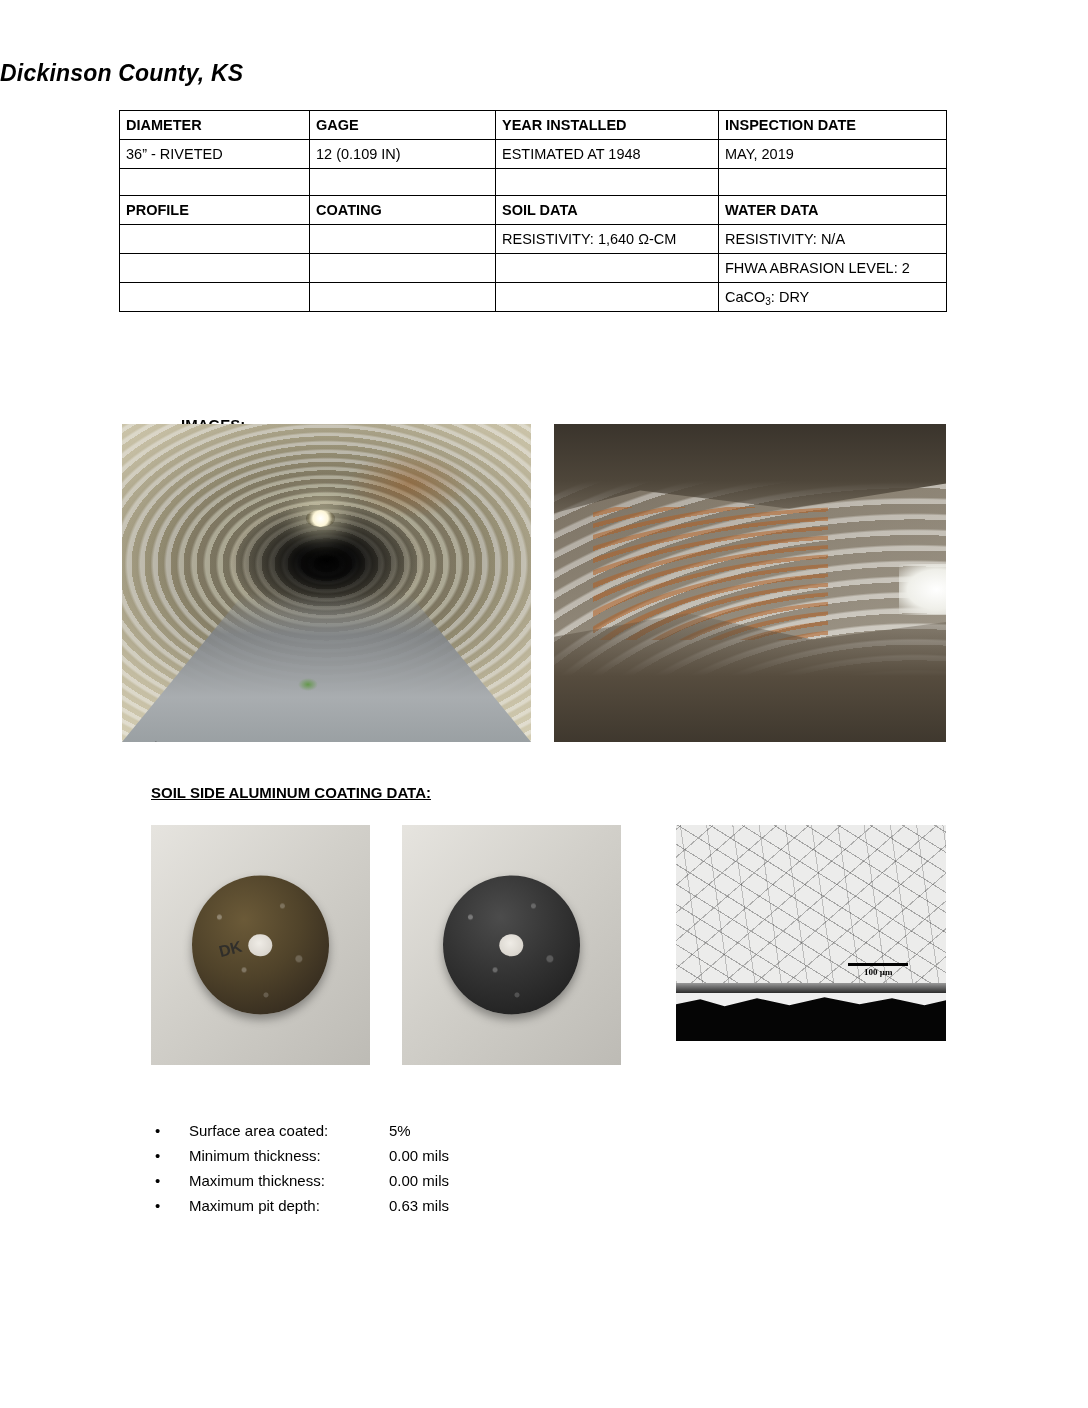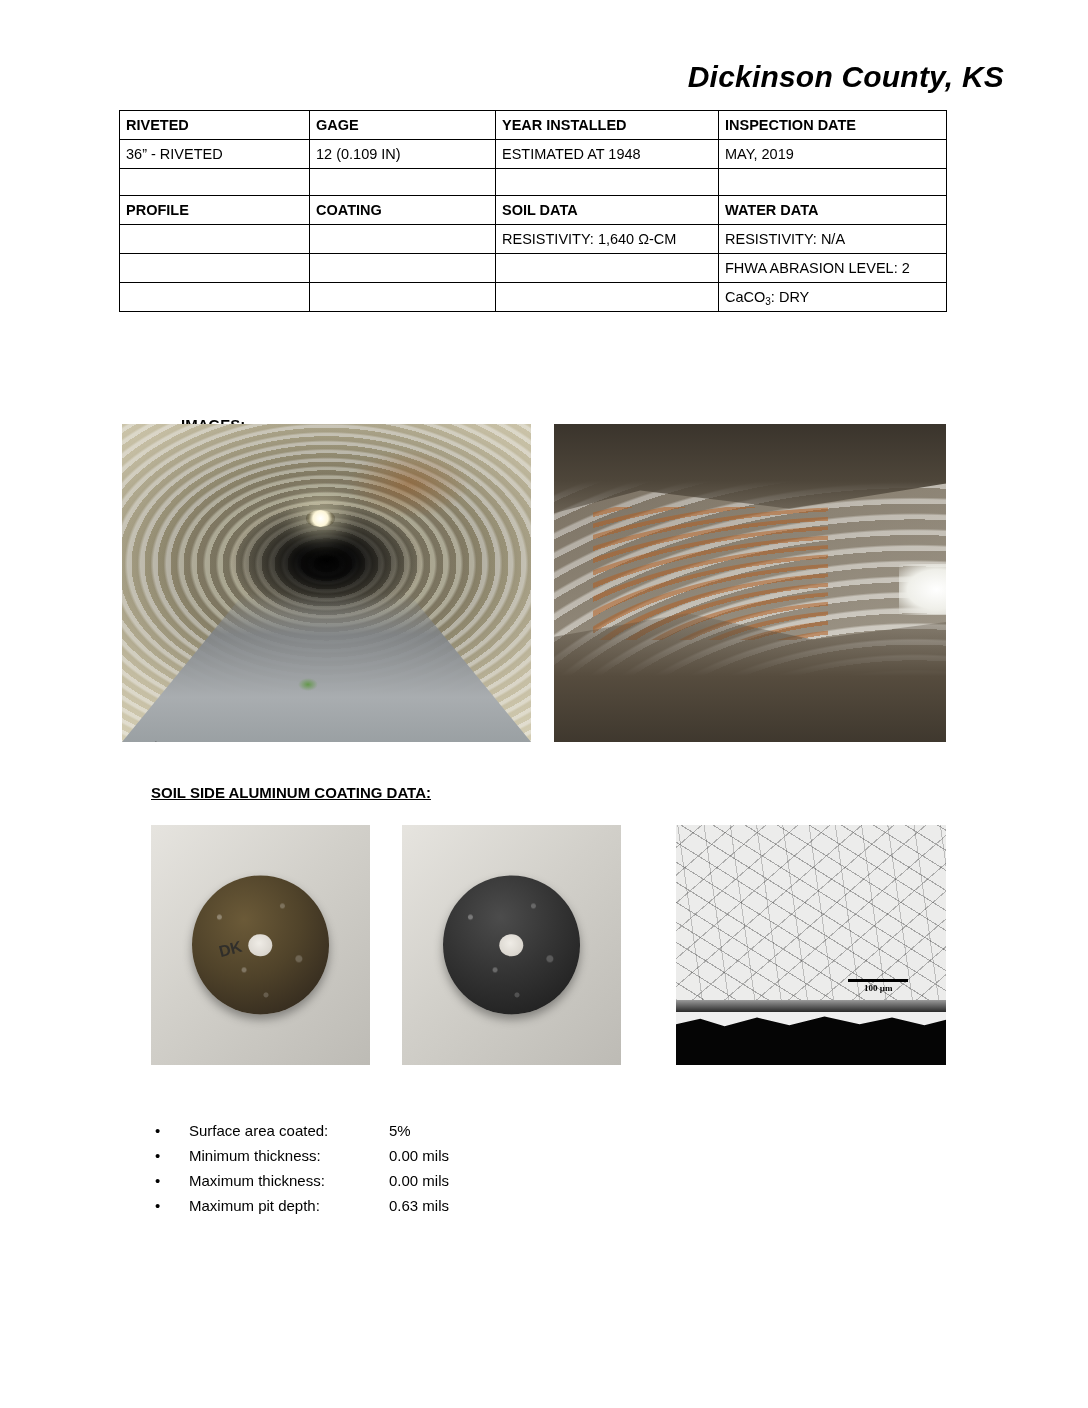--- a/index.html
+++ b/index.html
@@ -21,22 +21,22 @@
     height: 1408px;
     box-sizing: border-box;
   }
 
   
   .doc-title {
     position: absolute;
     top: 60px;
     left: 0;
     width: 1004px;
-    text-align: right;
-    font-size: 30px;
+    text-align: left;
+    font-size: 23px;
     font-weight: bold;
     font-style: italic;
     letter-spacing: 0.2px;
   }
 
   
   .data-table {
     position: absolute;
     top: 110px;
     left: 119px;
@@ -208,21 +208,21 @@
     background-image:
       radial-gradient(circle at 20% 30%, rgba(255,255,255,0.30) 0 2px, transparent 3px),
       radial-gradient(circle at 66% 22%, rgba(255,255,255,0.22) 0 2px, transparent 3px),
       radial-gradient(circle at 38% 68%, rgba(255,255,255,0.26) 0 2px, transparent 3px),
       radial-gradient(circle at 78% 60%, rgba(255,255,255,0.20) 0 3px, transparent 4px),
       radial-gradient(circle at 54% 86%, rgba(255,255,255,0.18) 0 2px, transparent 3px);
   }
 
   
   #micrograph {
-    position: absolute; top: 825px; left: 676px; width: 270px; height: 240px;
+    position: absolute; top: 825px; left: 676px; width: 270px; height: 216px;
     background: #efefef; overflow: hidden;
   }
   .micro-matrix {
     position: absolute; left: 0; right: 0; top: 0; height: 74%;
     background: #ececeb;
     background-image:
       repeating-linear-gradient(32deg, rgba(80,80,80,0.45) 0 1px, transparent 1px 17px),
       repeating-linear-gradient(-41deg, rgba(80,80,80,0.40) 0 1px, transparent 1px 21px),
       repeating-linear-gradient(82deg, rgba(80,80,80,0.30) 0 1px, transparent 1px 26px);
   }
@@ -281,21 +281,21 @@
 
   <table class="data-table">
     <colgroup>
       <col class="col1">
         <col class="col2">
         <col class="col3">
         <col class="col4">
     </colgroup>
     <tbody>
       <tr>
-        <td class="hdr">RIVETED</td>
+        <td class="hdr">DIAMETER</td>
         <td class="hdr">GAGE</td>
         <td class="hdr">YEAR INSTALLED</td>
         <td class="hdr">INSPECTION DATE</td>
       </tr>
       <tr>
         <td>36” - RIVETED</td>
         <td>12 (0.109 IN)</td>
         <td>ESTIMATED AT 1948</td>
         <td>MAY, 2019</td>
       </tr>

